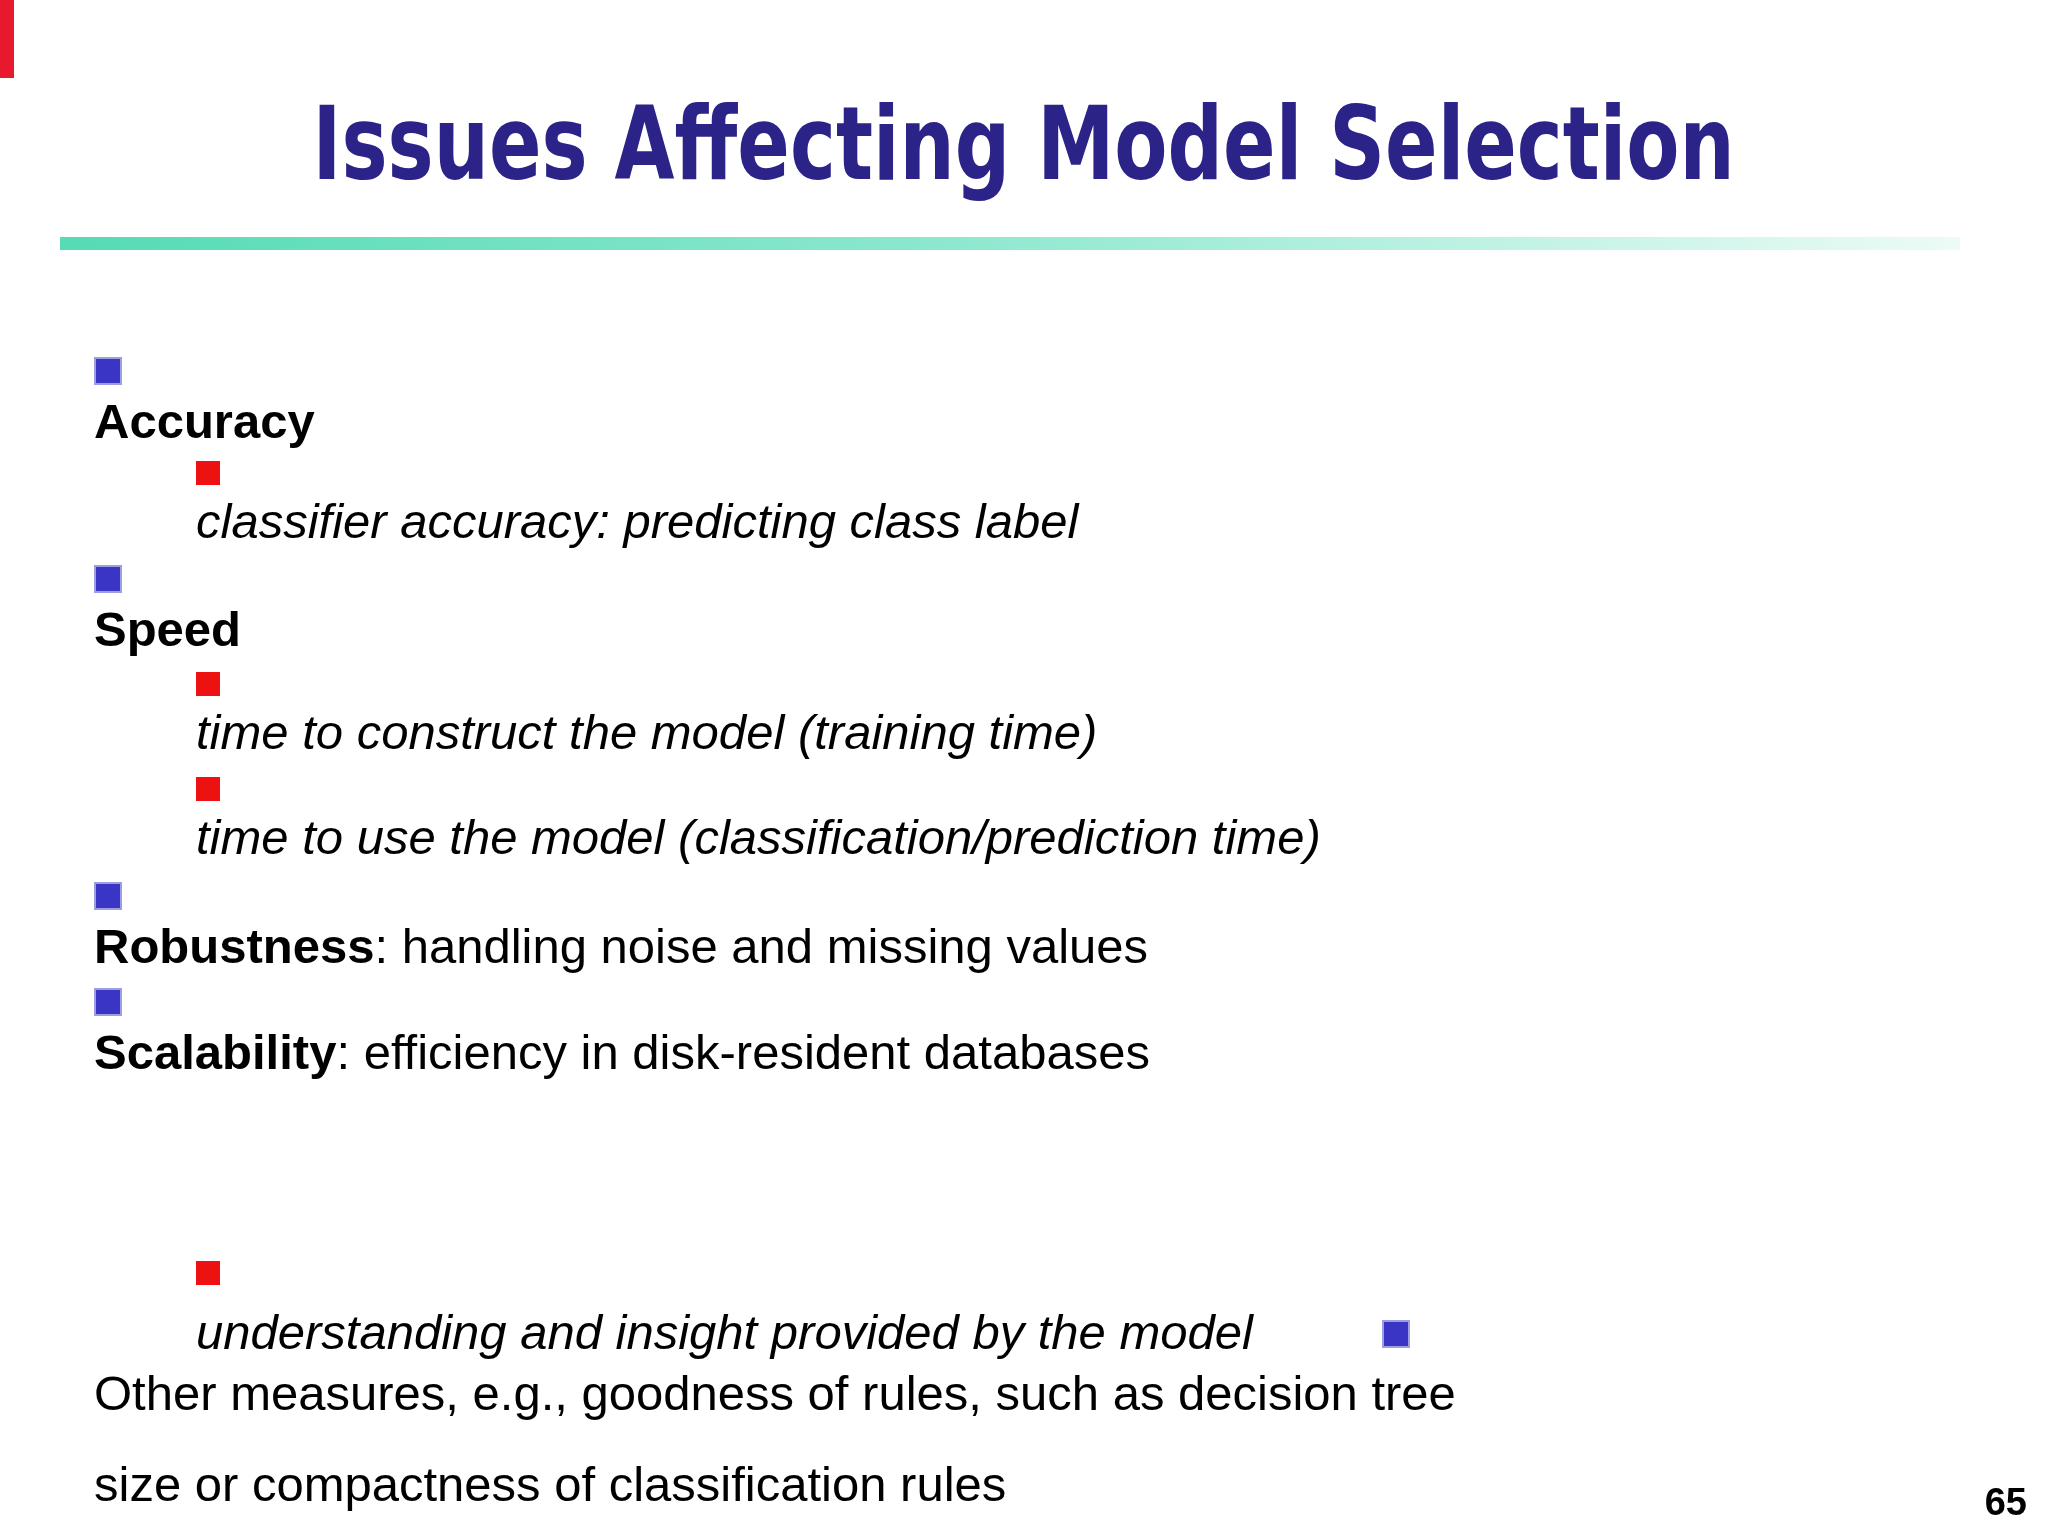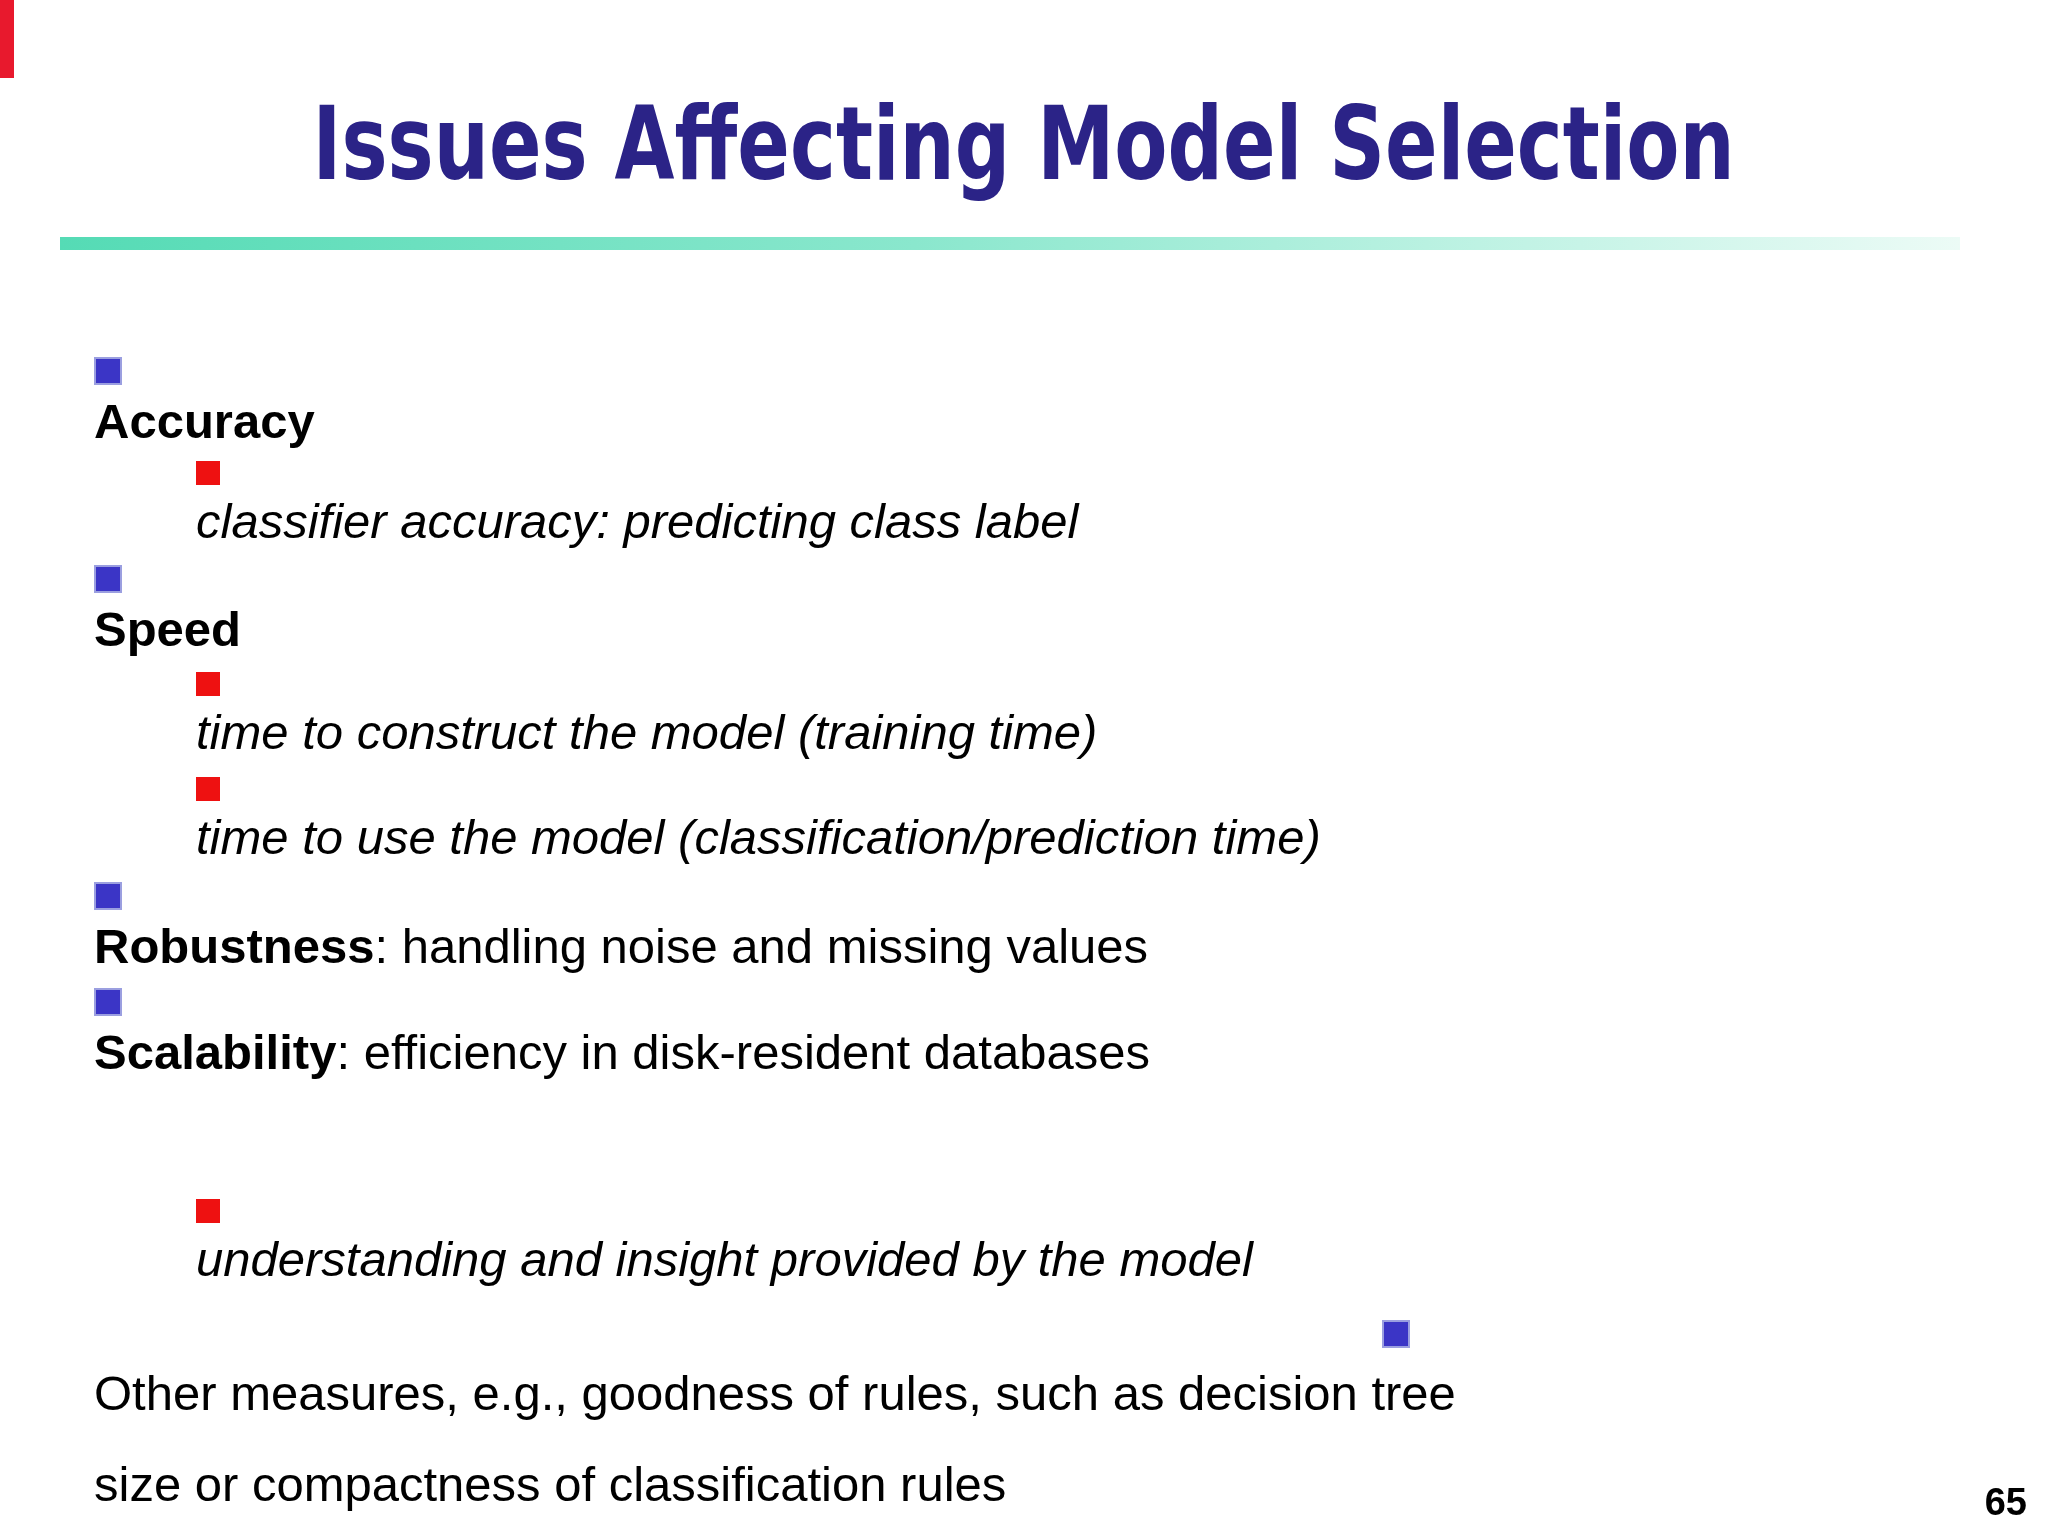--- a/index.html
+++ b/index.html
@@ -80,21 +80,21 @@
   .btext .lead { font-weight: bold; }
 
   .row.top1  { top: 341px; }
   .row.top2  { top: 445px; }
   .row.top3  { top: 549px; }
   .row.top4  { top: 656px; }
   .row.top5  { top: 761px; justify-content: center; }
   .row.top6  { top: 866px; }
   .row.top7  { top: 972px; }
   .row.top8  { top: 1077px; }
-  .row.top9  { top: 1183px; }
+  .row.top9  { top: 1245px; gap: 11px; }
   .row.top10 { top: 1294px; line-height: 91px; max-width: 1720px; align-items: flex-end; }
   .row.top10 .sq1 { margin-top: 26px; }
 
   
   .page-number {
     position: absolute;
     right: 21px; bottom: 12px;
     font-size: 38px;
     font-weight: bold;
     color: #000000;

